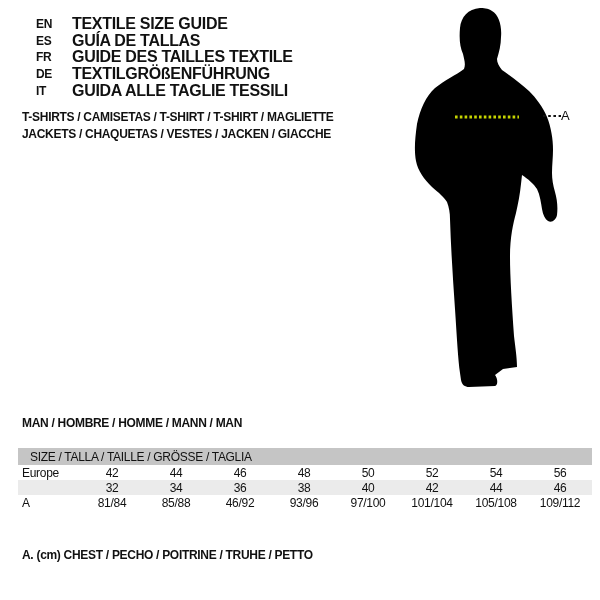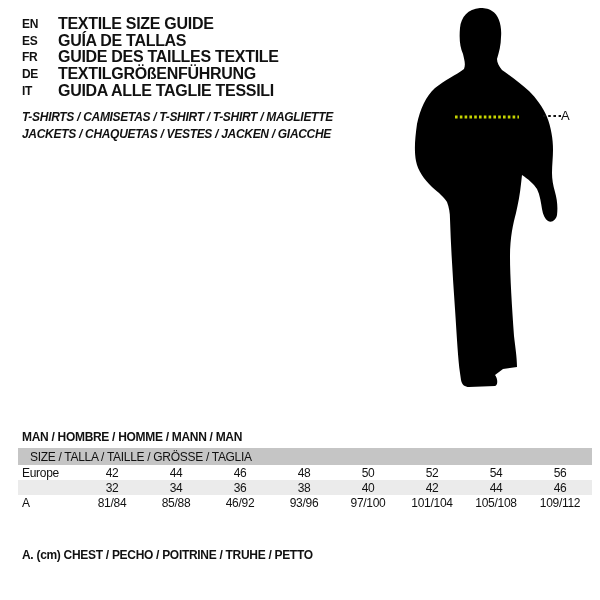--- a/index.html
+++ b/index.html
@@ -11,39 +11,39 @@
   }
   .canvas {
     position:relative;
     width:600px; height:600px;
     background:#ffffff;
     overflow:hidden;
     letter-spacing:-0.3px;
   }
 
   
-  .lang-list { position:absolute; left:22px; top:16px; }
+  .lang-list { position:absolute; left:36px; top:16px; }
   .lang-row { display:flex; height:16.6px; align-items:center; }
   .lang-code { width:36px; font-size:12px; font-weight:bold; }
   .lang-label { font-size:16px; font-weight:bold; white-space:nowrap; }
 
   
   .categories { position:absolute; left:22px; top:109px; }
-  .cat-line { font-size:12px; font-weight:bold; line-height:16.5px; white-space:nowrap;font-style:italic; }
+  .cat-line { font-size:12px; font-weight:bold; line-height:16.5px; white-space:nowrap; }
 
   
   .figure-wrap { position:absolute; left:405px; top:8px; width:195px; height:382px; }
   .figure-svg { position:absolute; left:0; top:0; }
   .measure-a {
     position:absolute; left:156px; top:100px;
     font-size:13px; font-weight:normal; letter-spacing:0;
   }
 
   
-  .section-title { position:absolute; left:22px; top:430px; font-size:12px; font-weight:bold; }
+  .section-title { position:absolute; left:22px; top:416px; font-size:12px; font-weight:bold; }
 
   
   .size-table {
     position:absolute; left:18px; top:448px;
     width:574px;
     border-collapse:collapse;
     table-layout:fixed;
     font-size:12px;
   }
   .size-table th {

